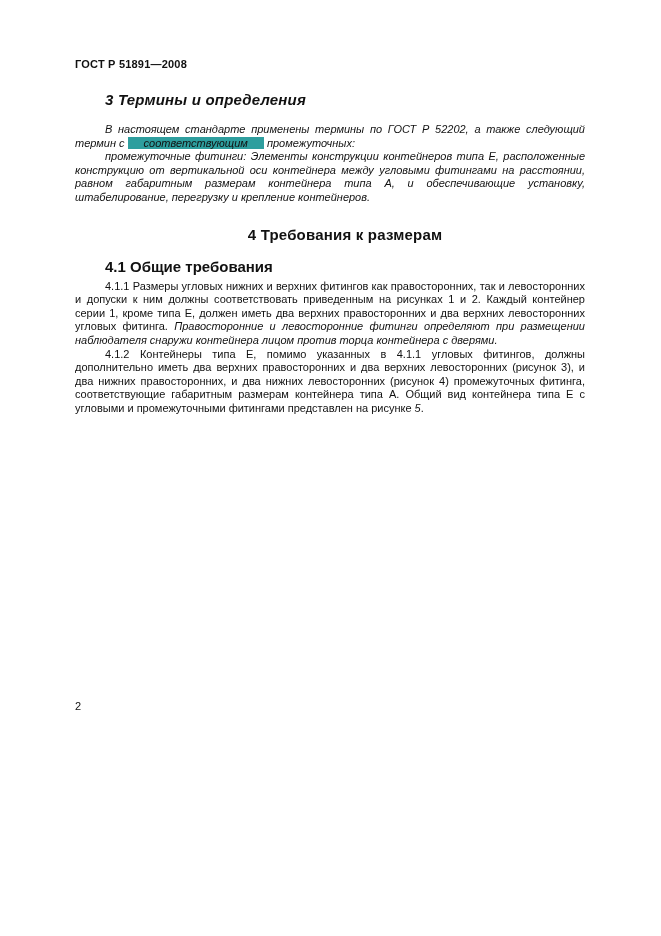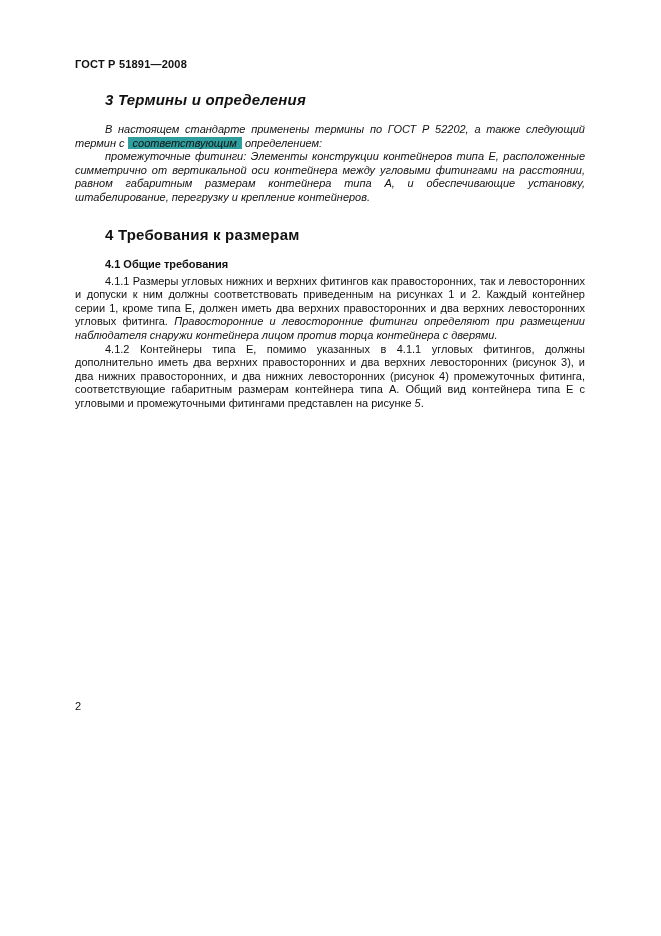--- a/index.html
+++ b/index.html
@@ -23,57 +23,57 @@
   }
   .h-section {
     font-size: 15px;
     font-weight: bold;
     font-style: italic;
     margin: 0 0 15px 30px;
     letter-spacing: 0.2px;
   }
   .h-section.upright { font-style: normal; }
   .h-sub {
-    font-size: 11px;
+    font-size: 15px;
     font-weight: bold;
     margin: 8px 0 5px 30px;
   }
   .body-para {
     font-size: 11px;
     line-height: 13.6px;
     text-align: justify;
     text-indent: 30px;
   }
   .italic { font-style: italic; }
   .term-lead { font-weight: normal; font-style: italic; }
   .sect-gap { margin-bottom: 21px; }
-  .after-h4-gap { margin-top: 21px; }
+  .after-h4-gap { margin-top: 21px; text-align: center; }
   .hl {
-    padding: 0 5px;
+    padding: 0 16px;
   }
   .page-number {
     position: absolute;
     left: 75px;
     bottom: 52px;
     font-size: 11px;
     color: #111111;
   }
 </style>
 </head>
 <body>
 
 <div class="page">
 
   <div class="doc-header">ГОСТ Р 51891—2008</div>
 
   <h2 class="h-section">3  Термины и определения</h2>
 
-  <p class="body-para italic"><span>В настоящем стандарте применены термины по ГОСТ Р 52202, а также следующий термин с </span><span class="hl" style="background-color: rgb(46, 158, 158);">соответствующим</span><span> определением:</span></p>
+  <p class="body-para italic"><span>В настоящем стандарте применены термины по ГОСТ Р 52202, а также следующий термин с </span><span class="hl" style="background-color: rgb(46, 158, 158);">соответствующим</span><span> промежуточных:</span></p>
 
-  <p class="body-para italic sect-gap"><span class="term-lead">промежуточные фитинги:</span><span> Элементы конструкции контейнеров типа Е, расположенные симметрично от вертикальной оси контейнера между угловыми фитингами на расстоянии, равном габаритным размерам контейнера типа А, и обеспечивающие установку, штабелирование, перегрузку и крепление контейнеров.</span></p>
+  <p class="body-para italic sect-gap"><span class="term-lead">промежуточные фитинги:</span><span> Элементы конструкции контейнеров типа Е, расположенные конструкцию от вертикальной оси контейнера между угловыми фитингами на расстоянии, равном габаритным размерам контейнера типа А, и обеспечивающие установку, штабелирование, перегрузку и крепление контейнеров.</span></p>
 
   <h2 class="h-section upright after-h4-gap">4  Требования к размерам</h2>
 
   <h3 class="h-sub">4.1  Общие требования</h3>
 
   <p class="body-para"><span>4.1.1  Размеры угловых нижних и верхних фитингов как правосторонних, так и левосторонних и допуски к ним должны соответствовать приведенным на рисунках 1 и 2. Каждый контейнер серии 1, кроме типа Е, должен иметь два верхних правосторонних и два верхних левосторонних угловых фитинга. </span><span class="italic">Правосторонние и левосторонние фитинги определяют при размещении наблюдателя снаружи контейнера лицом против торца контейнера с дверями.</span></p>
 
 
   <p class="body-para"><span>4.1.2  Контейнеры типа Е, помимо указанных в 4.1.1 угловых фитингов, должны дополнительно иметь два верхних правосторонних и два верхних левосторонних (рисунок 3), и два нижних правосторонних, и два нижних левосторонних (рисунок 4) промежуточных фитинга, соответствующие габаритным размерам контейнера типа А. Общий вид контейнера типа Е с угловыми и промежуточными фитингами представлен на рисунке </span><span class="italic">5</span><span>.</span></p>
 

